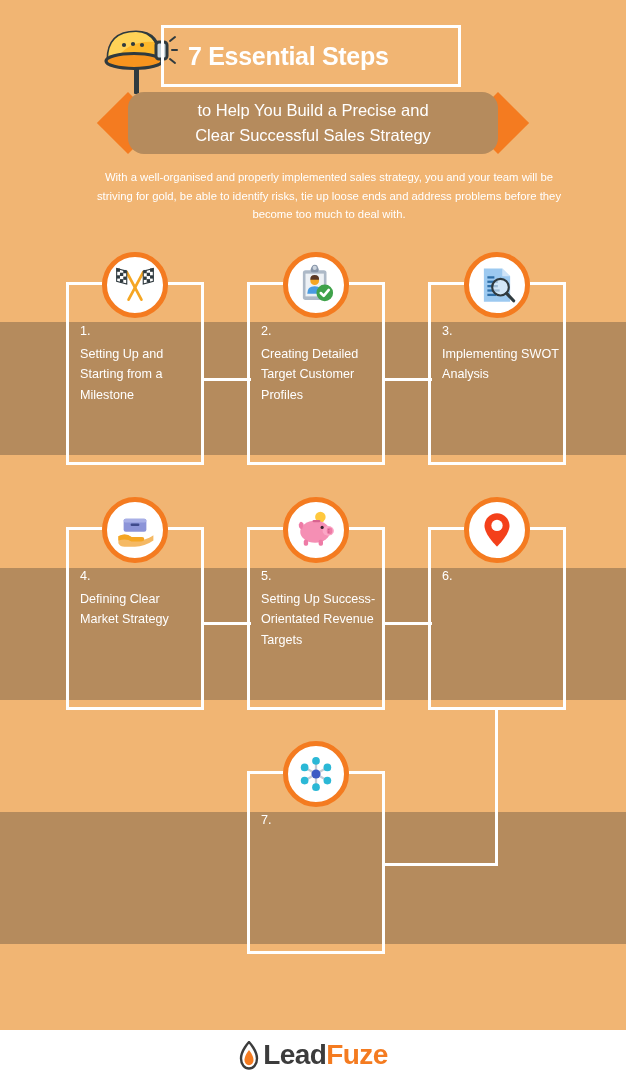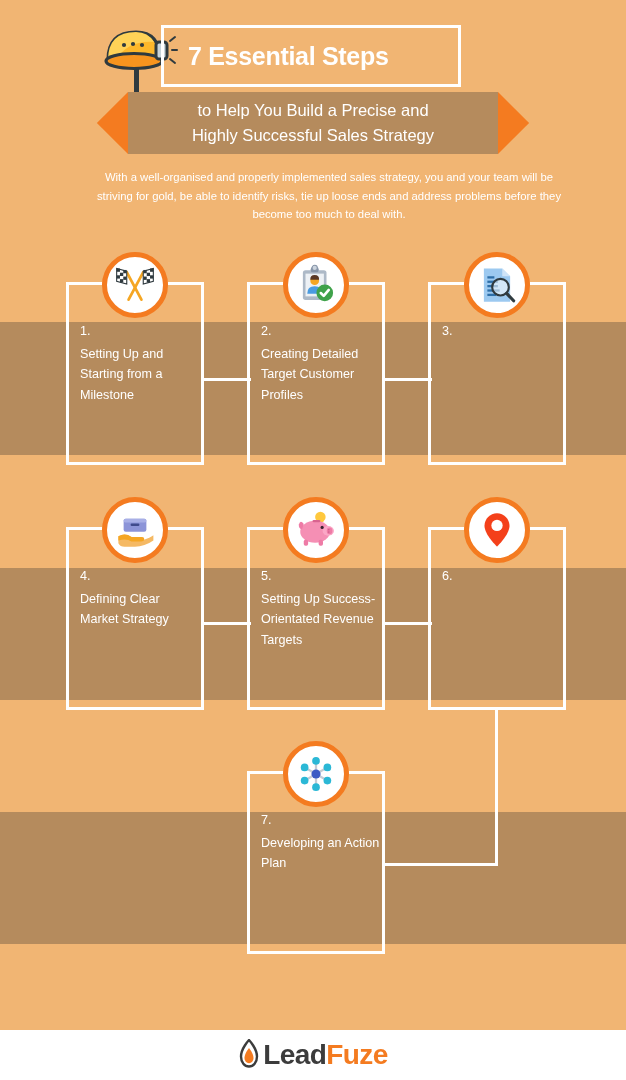--- a/index.html
+++ b/index.html
@@ -51,21 +51,21 @@
     width: 80px; height: 75px;
   }
 
   
   #ribbon {
     position: absolute;
     left: 128px; top: 92px;
     width: 370px; height: 62px;
     background: #B58B5D;
     display: flex; flex-direction: column;
-    align-items: center; justify-content: center;
+    align-items: center; justify-content: center; border-radius: 16px;
   }
   #ribbon .ribbon-line {
     color: #FFFFFF;
     font-size: 16.5px;
     font-weight: 500;
     line-height: 25px;
     white-space: nowrap;
   }
   .ribbon-diamond {
     position: absolute;
@@ -135,21 +135,21 @@
 
   
   #footer {
     position: absolute;
     left: 0; top: 1030px;
     width: 626px; height: 50px;
     background: #FFFFFF;
     display: flex; align-items: center; justify-content: center;
     z-index: 7;
   }
-  #logo { display: flex; align-items: flex-start; gap: 3px; }
+  #logo { display: flex; align-items: flex-end; gap: 3px; }
   #logo-text { font-size: 28px; font-weight: bold; letter-spacing: -0.6px; }
   .logo-lead { color: #3C3C3C; }
   .logo-fuze { color: #F47B20; }
 </style>
 </head>
 <body>
 
 <div id="infographic">
 
   <div class="band" id="band-1"></div>
@@ -177,21 +177,21 @@
     </div>
 
     <div id="title-box">
       <span id="title-main">7 Essential Steps</span>
     </div>
 
     <div class="ribbon-diamond" id="ribbon-diamond-left"></div>
     <div class="ribbon-diamond" id="ribbon-diamond-right"></div>
     <div id="ribbon">
       <span class="ribbon-line">to Help You Build a Precise and</span>
-      <span class="ribbon-line">Highly Successful Sales Strategy</span>
+      <span class="ribbon-line">Clear Successful Sales Strategy</span>
     </div>
 
     <p id="intro">With a well-organised and properly implemented sales strategy, you and your team will be striving for gold, be able to identify risks, tie up loose ends and address problems before they become too much to deal with.</p>
   </div>
 
   <div class="connector" style="left:201px; top:378px; width:50px; height:3px;"></div>
 
   <div class="connector" style="left:382px; top:378px; width:50px; height:3px;"></div>
 
   <div class="connector" style="left:201px; top:622px; width:50px; height:3px;"></div>
@@ -261,20 +261,21 @@
       <circle cx="34" cy="33" r="9.5" fill="#3FA24A"></circle>
       <path d="M29.5 33.2 L32.8 36.5 L38.6 29.6" stroke="#FFFFFF" stroke-width="3" fill="none" stroke-linecap="round" stroke-linejoin="round"></path>
     </svg>
   </div>
 
   <div class="card" style="left:428px; top:285px; width:138px; height:180px;">
     <div class="top-left" style="width:36px;"></div>
     <div class="top-right" style="width:36px;"></div>
     <div class="card-text" style="top:36px; width:120px;">
       <span class="card-num">3.</span>
+      <span>Implementing SWOT Analysis</span>
     </div>
   </div>
   <div class="icon-badge" style="left:464px; top:252px;">
     <svg viewBox="0 0 48 48" width="42" height="42">
       <path d="M9 5 H30 L39 14 V43 H9 Z" fill="#9CC9F0"></path>
       <path d="M30 5 L39 14 H30 Z" fill="#CFE4F8"></path>
       <g fill="#2E6FA8">
         <rect x="13" y="14" width="8" height="2.6"></rect>
           <rect x="13" y="19" width="12" height="2.6"></rect>
         <rect x="13" y="24" width="12" height="2.6"></rect>
@@ -341,21 +342,20 @@
       <path d="M24 4 C15.7 4 9 10.7 9 19 C9 30 24 44 24 44 C24 44 39 30 39 19 C39 10.7 32.3 4 24 4 Z" fill="#F4401A"></path>
       <circle cx="24" cy="18.5" r="6.8" fill="#FFFFFF"></circle>
     </svg>
   </div>
 
   <div class="card" style="left:247px; top:774px; width:138px; height:180px;">
     <div class="top-left" style="width:36px;"></div>
     <div class="top-right" style="width:36px;"></div>
     <div class="card-text" style="top:36px; width:120px;">
       <span class="card-num">7.</span>
-      <span>Developing an Action Plan</span>
     </div>
   </div>
   <div class="icon-badge" style="left:283px; top:741px;">
     <svg viewBox="0 0 48 48" width="42" height="42">
       <g stroke="#C4CBD4" stroke-width="2.6" stroke-linecap="round">
         <line x1="24" y1="24" x2="24" y2="10"></line>
         <line x1="24" y1="24" x2="36" y2="17"></line>
         <line x1="24" y1="24" x2="36" y2="31"></line>
         <line x1="24" y1="24" x2="24" y2="38"></line>
         <line x1="24" y1="24" x2="12" y2="31"></line>

